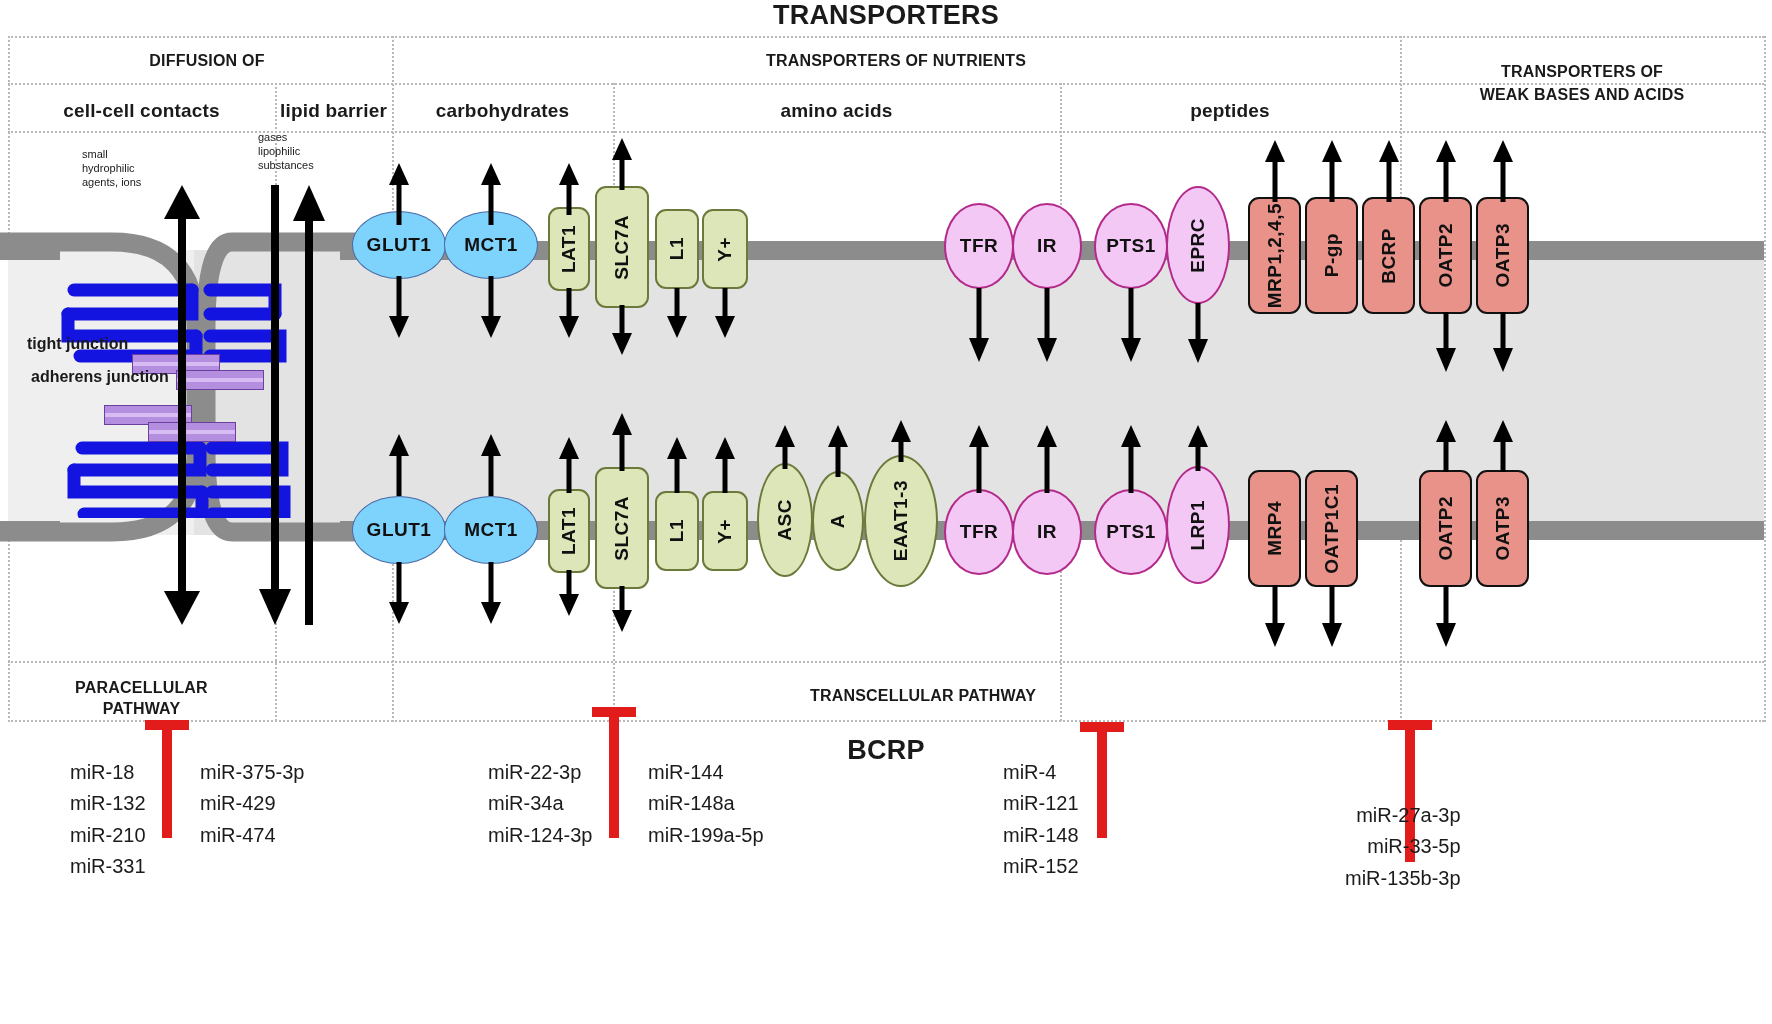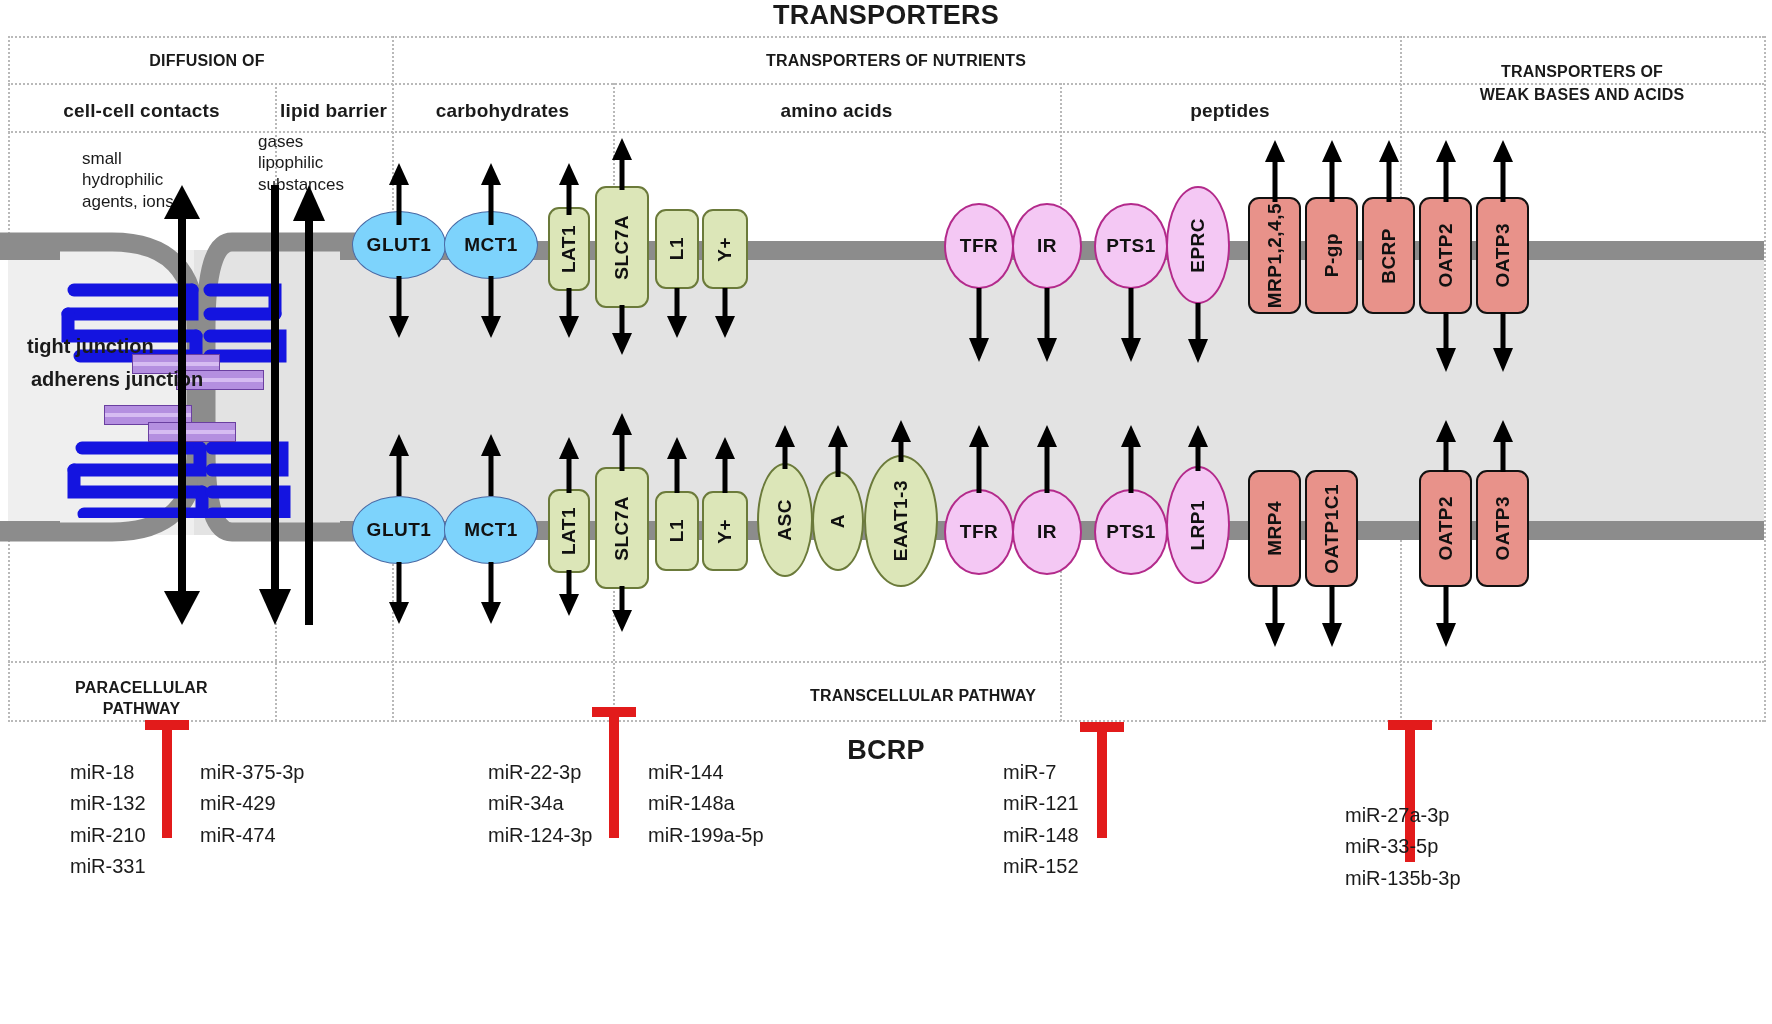--- a/index.html
+++ b/index.html
@@ -12,22 +12,22 @@
   .vline{position:absolute;width:0;border-left:2px dotted #b9b9b9;}
 
   
   .ttl{position:absolute;text-align:center;font-weight:bold;letter-spacing:.2px;}
   .bloodstream{font-size:27px;}
   .brain{font-size:27px;}
   .endo{font-size:23px;font-weight:bold;}
   .grphead{font-size:16px;font-weight:bold;}
   .subhead{font-size:19px;font-weight:bold;}
   .pathlbl{font-size:16px;font-weight:bold;text-align:center;line-height:1.35;}
-  .note{position:absolute;font-size:17px;line-height:1.25;font-weight:normal;}
-  .jlabel{position:absolute;font-size:20px;font-weight:bold;white-space:nowrap;}
+  .note{position:absolute;font-size:11px;line-height:1.25;font-weight:normal;}
+  .jlabel{position:absolute;font-size:16px;font-weight:bold;white-space:nowrap;}
 
   
   .membrane{position:absolute;background:#8c8c8c;height:19px;}
   .cyto{position:absolute;background:#e3e3e3;}
   .cytoLight{position:absolute;background:#efefef;}
   .cellwall{position:absolute;}
 
   
   .tp{position:absolute;box-sizing:border-box;display:flex;align-items:center;justify-content:center;}
   .tp span{
@@ -555,24 +555,24 @@
       <div>miR-22-3p</div>
       <div>miR-34a</div>
       <div>miR-124-3p</div>
     </div>
   <div class="mircol" style="left:648px;top:757px;">
       <div>miR-144</div>
       <div>miR-148a</div>
       <div>miR-199a-5p</div>
     </div>
   <div class="mircol" style="left:1003px;top:757px;">
-      <div>miR-7</div>
+      <div>miR-4</div>
       <div>miR-121</div>
       <div>miR-148</div>
       <div>miR-152</div>
     </div>
-  <div class="mircol" style="left:1345px;top:800px;">
+  <div class="mircol" style="left:1345px;top:800px;text-align:right;">
       <div>miR-27a-3p</div>
       <div>miR-33-5p</div>
       <div>miR-135b-3p</div>
     </div>
 
 </div>
 
 </body></html>

